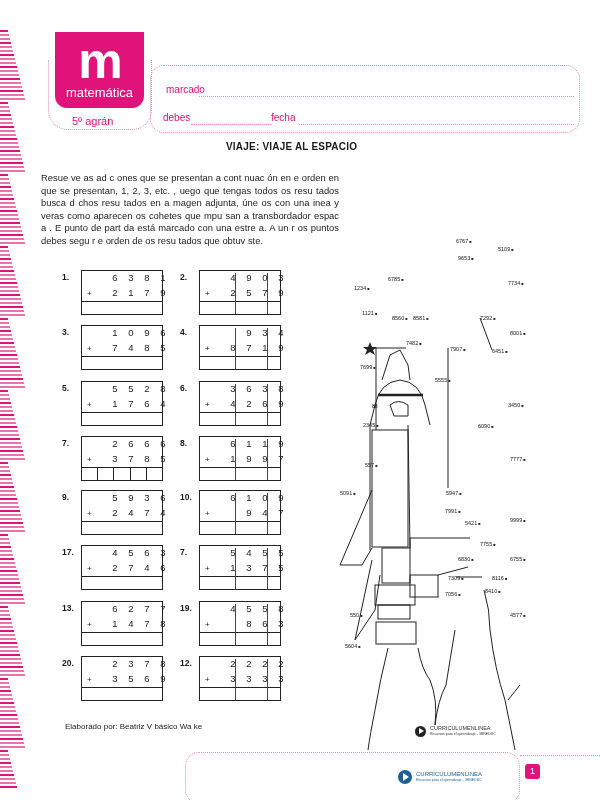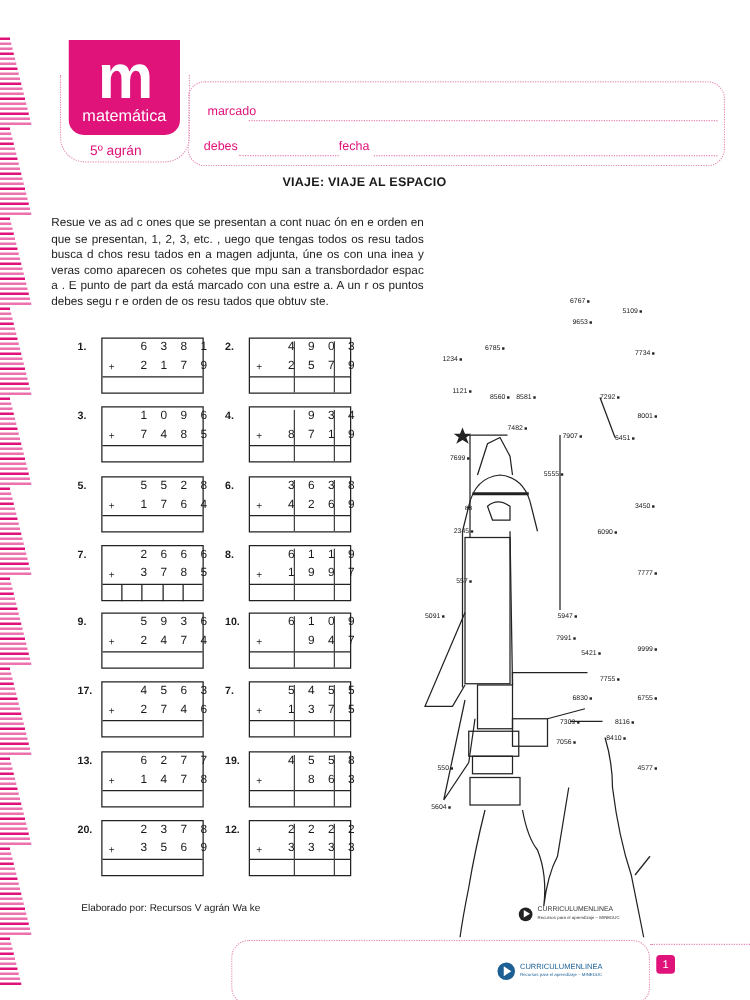--- a/index.html
+++ b/index.html
@@ -621,21 +621,21 @@
           <span class="d" style="left: 76px;">3</span>
         </div>
         <div class="p-sep"></div>
         <div class="cells"></div>
         <div class="vbar" style="left: 35px; top: 2px; height: 41px;"></div>
         <div class="vbar" style="left: 67px; top: 2px; height: 41px;"></div>
       </div>
     </div>
   </div>
 
-<div class="author">Elaborado por: Recursos V  agrán Wa ke</div>
+<div class="author">Elaborado por: Beatriz V  básico Wa ke</div>
 
 <div class="rocket">
   <svg width="220" height="520" viewBox="0 0 220 520">
     <g fill="none" stroke="#222" stroke-width="1">
 
       <path d="M52 150 L60 125 L70 120 L78 135 L80 150"></path>
       <path d="M45 175 Q50 152 70 150 Q90 152 95 175"></path>
       <line x1="48" y1="165" x2="93" y2="165" stroke-width="2.5"></line>
       <path d="M40 195 L45 175 M95 175 L100 195"></path>
       <path d="M60 175 Q68 168 78 175 L78 186 L64 186 Z"></path>

